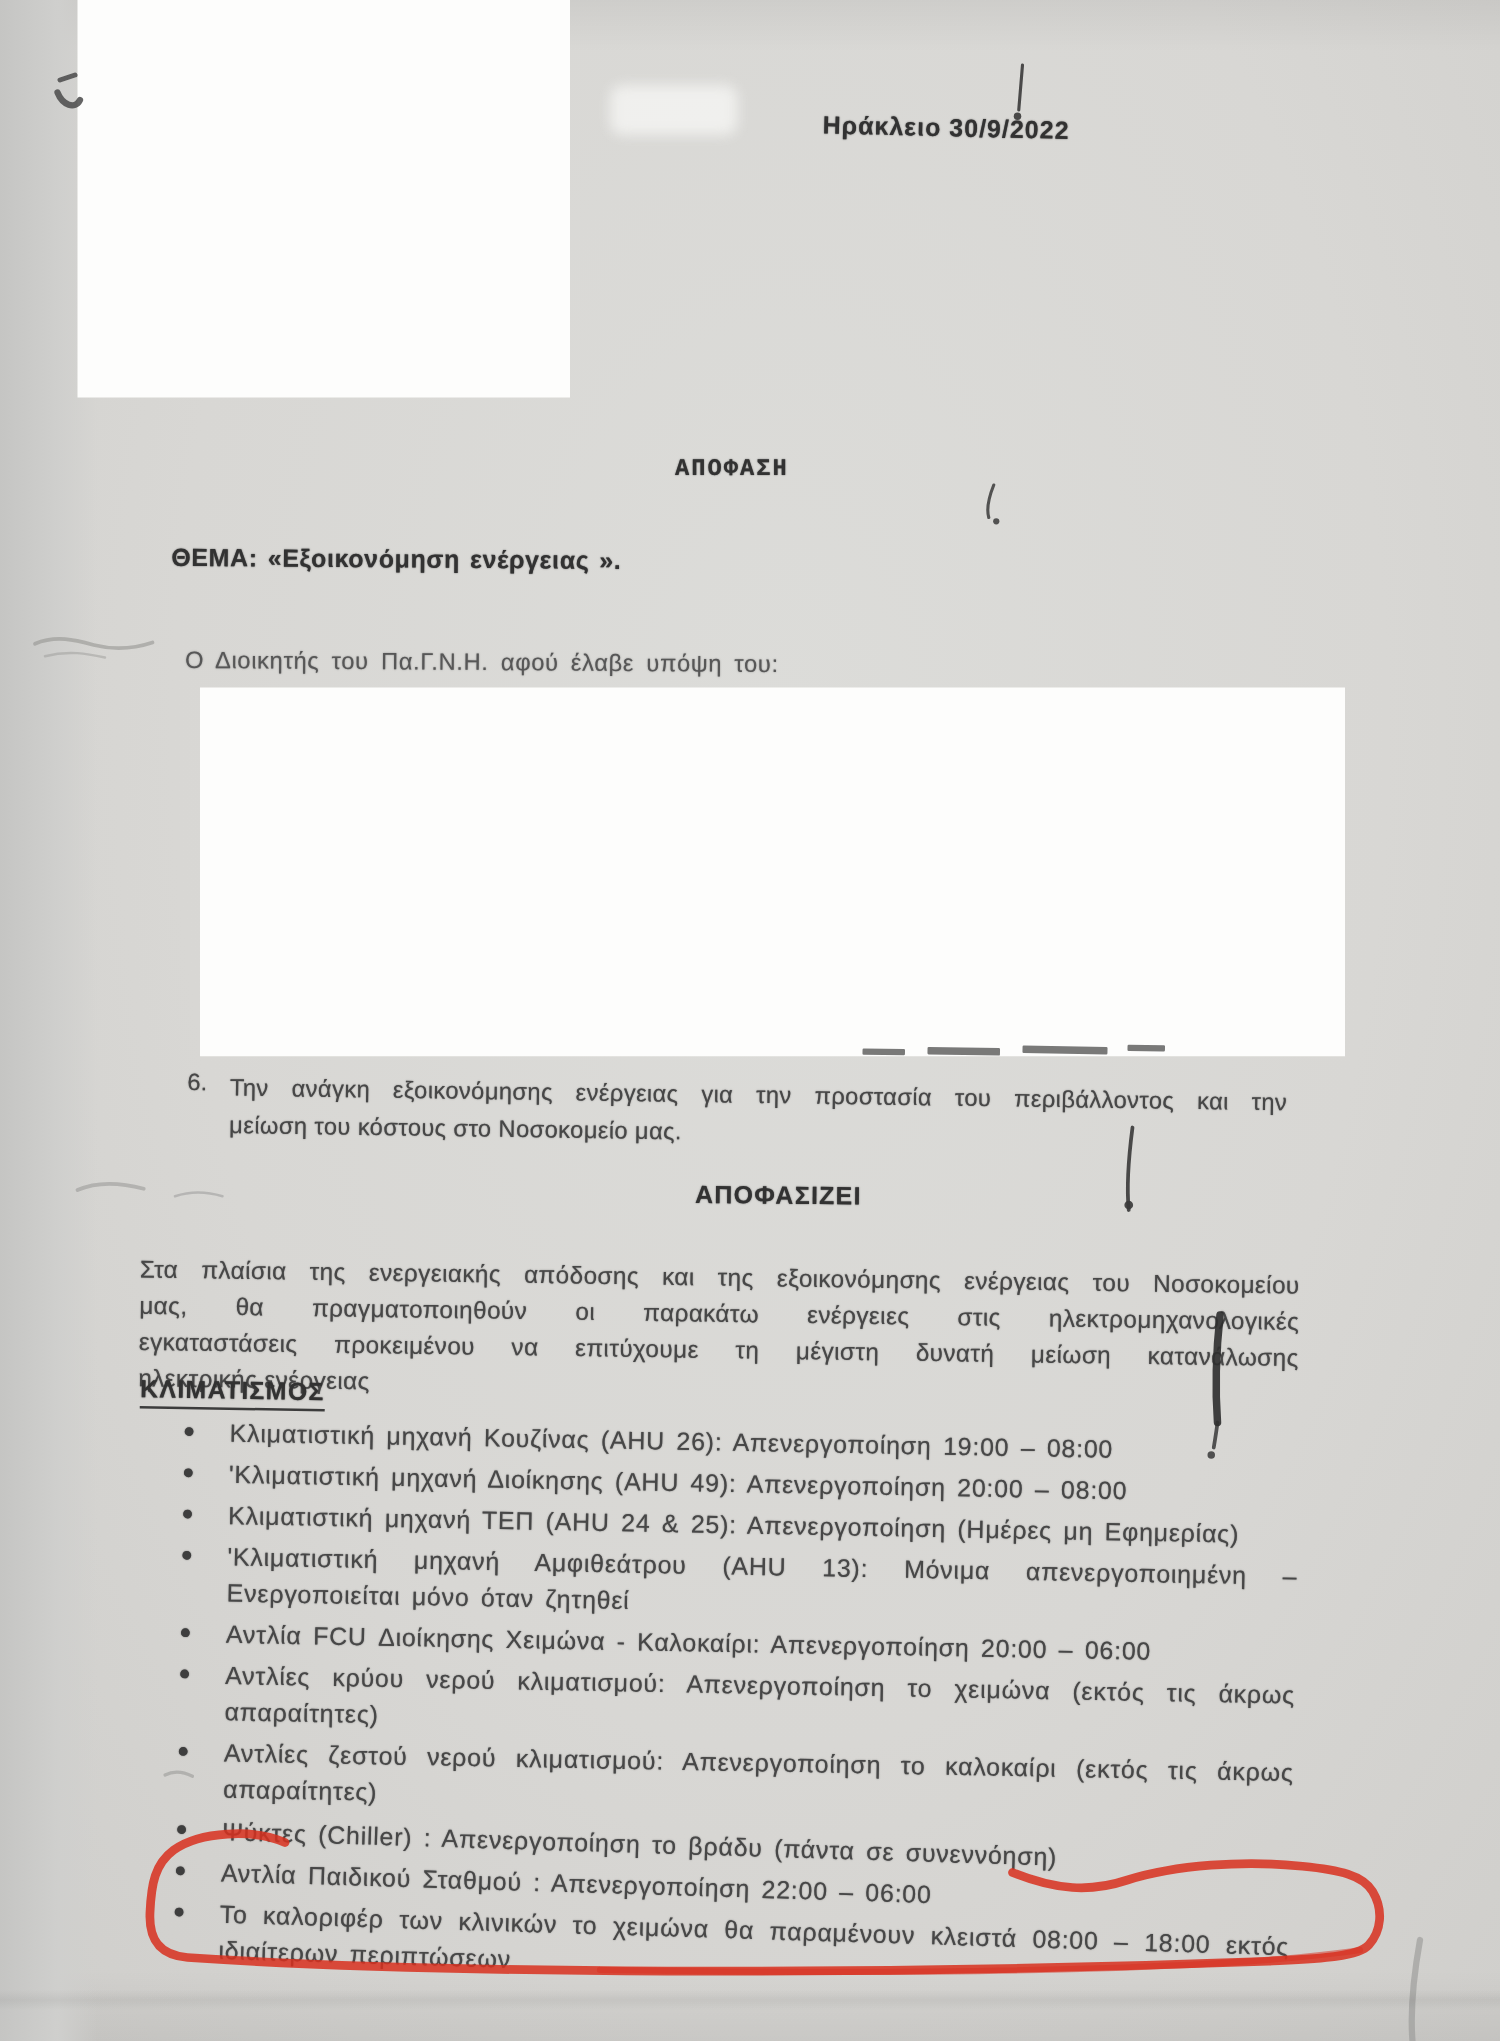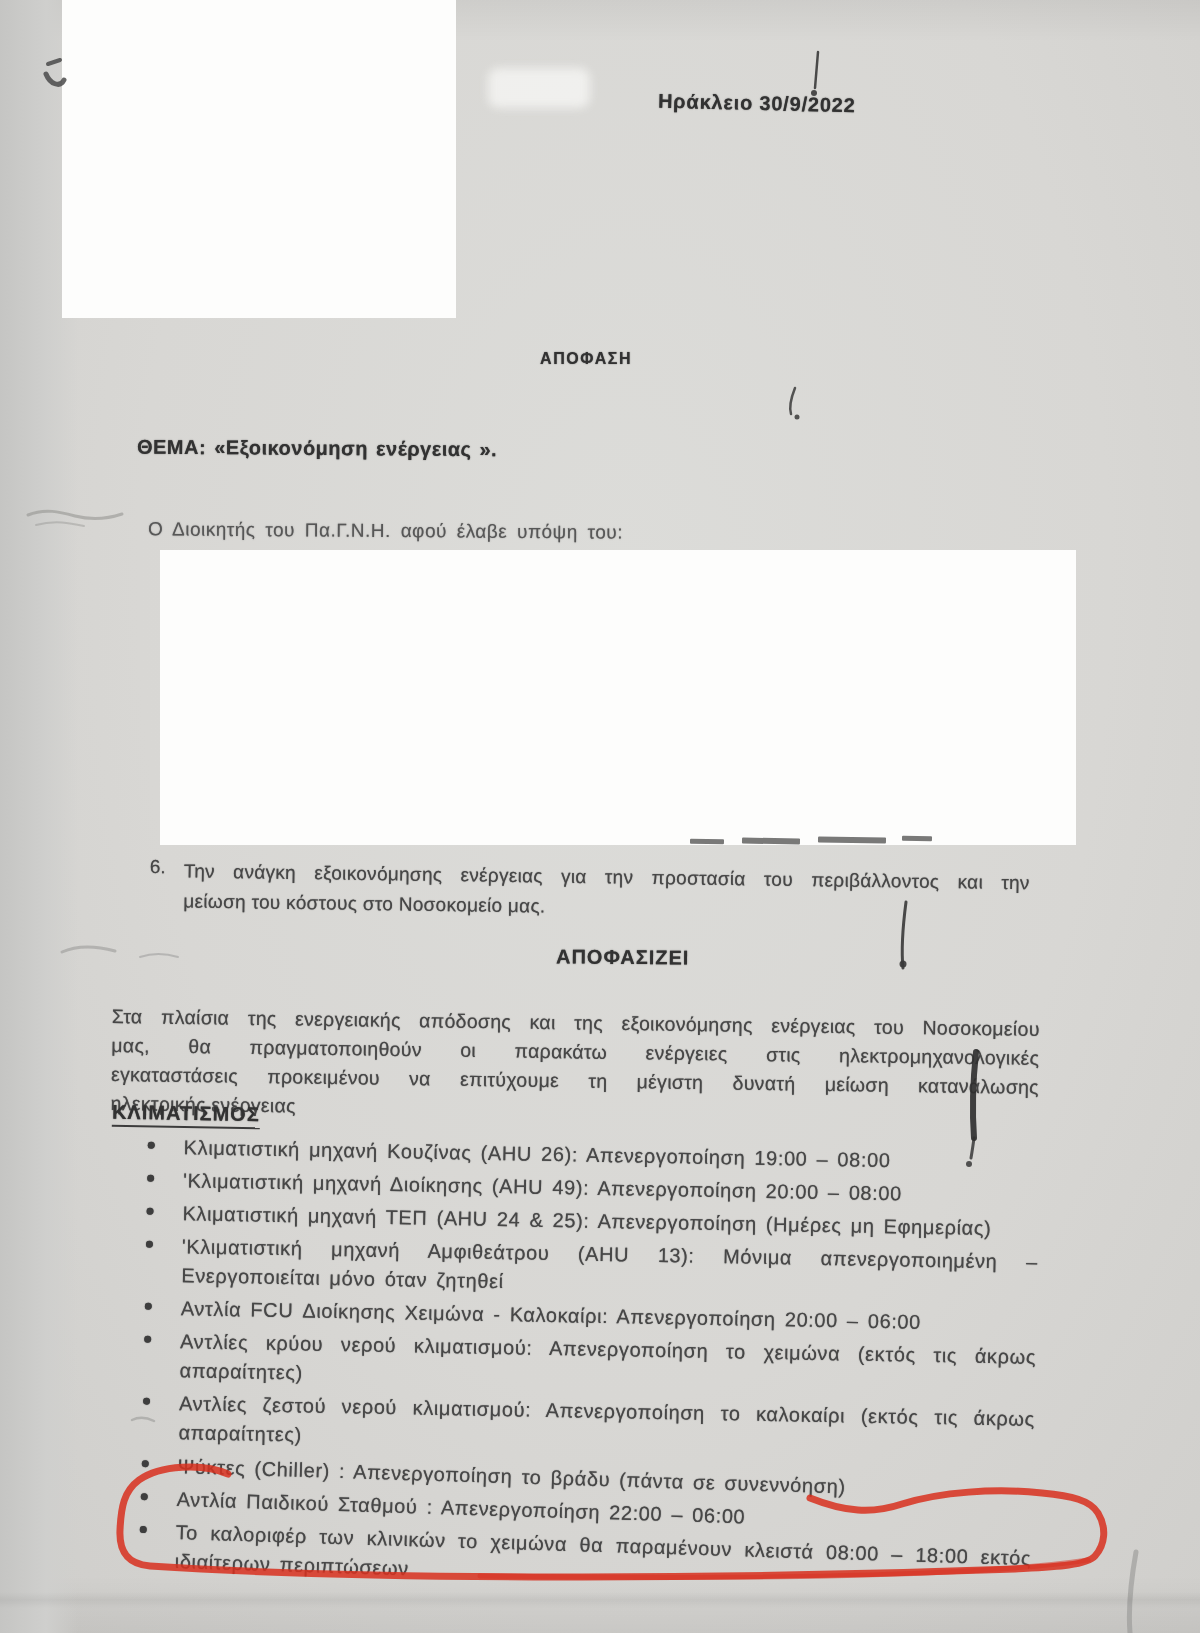--- a/index.html
+++ b/index.html
@@ -16,21 +16,21 @@
   .txt{position:absolute;text-shadow:0 0 1.1px rgba(72,72,72,.8);letter-spacing:.3px;white-space:nowrap;font-size:19px;}
   .hd{font-weight:bold;color:#323232;text-shadow:0 0 1.2px rgba(50,50,50,.85);}
   .whitebox{position:absolute;background:#fdfdfc;}
   .patch{position:absolute;background:rgba(252,252,250,.65);filter:blur(5px);border-radius:10px;}
   .crease{position:absolute;left:0;top:1592px;width:100%;height:16px;
     background:linear-gradient(180deg,rgba(0,0,0,0),rgba(0,0,0,.05) 50%,rgba(0,0,0,0));}
   .just{text-align:justify;text-align-last:justify;white-space:normal;}
   
   .date{left:658px;top:92px;font-size:20px;transform:rotate(1.3deg);letter-spacing:.8px;}
   
-  .title{left:540px;top:350px;font-size:16px;letter-spacing:1.6px;}
+  .title{left:540px;top:364px;font-size:19px;letter-spacing:1.6px;font-family:Liberation Mono, monospace;}
   
   .subject{left:137px;top:437px;font-size:20px;letter-spacing:.5px;word-spacing:2px;transform:rotate(.4deg);}
   
   .intro{left:148px;top:520px;color:#575757;word-spacing:4px;letter-spacing:.5px;transform:rotate(.4deg);text-shadow:0 0 1.3px rgba(90,90,90,.7);}
   
   .consideration{position:absolute;left:150px;top:856px;width:886px;transform:rotate(.8deg);transform-origin:0 0;}
   .cidx{position:absolute;left:0;top:0;font-size:19px;text-shadow:0 0 1.1px rgba(72,72,72,.8);}
   .cl{margin-left:34px;width:846px;font-size:19px;line-height:30px;text-shadow:0 0 1.1px rgba(72,72,72,.8);letter-spacing:.3px;}
   
   .decides{left:556px;top:946px;font-size:20px;letter-spacing:1px;transform:rotate(.5deg);}

